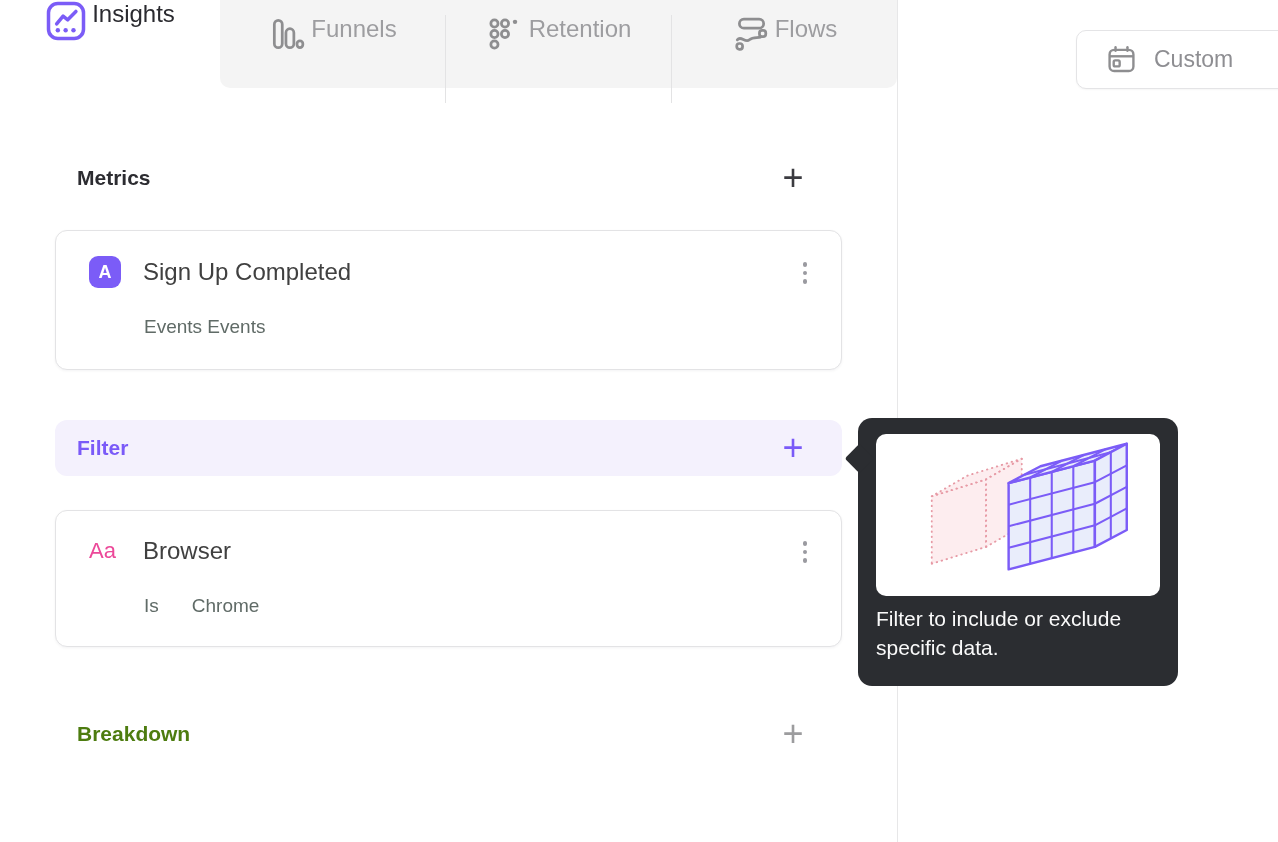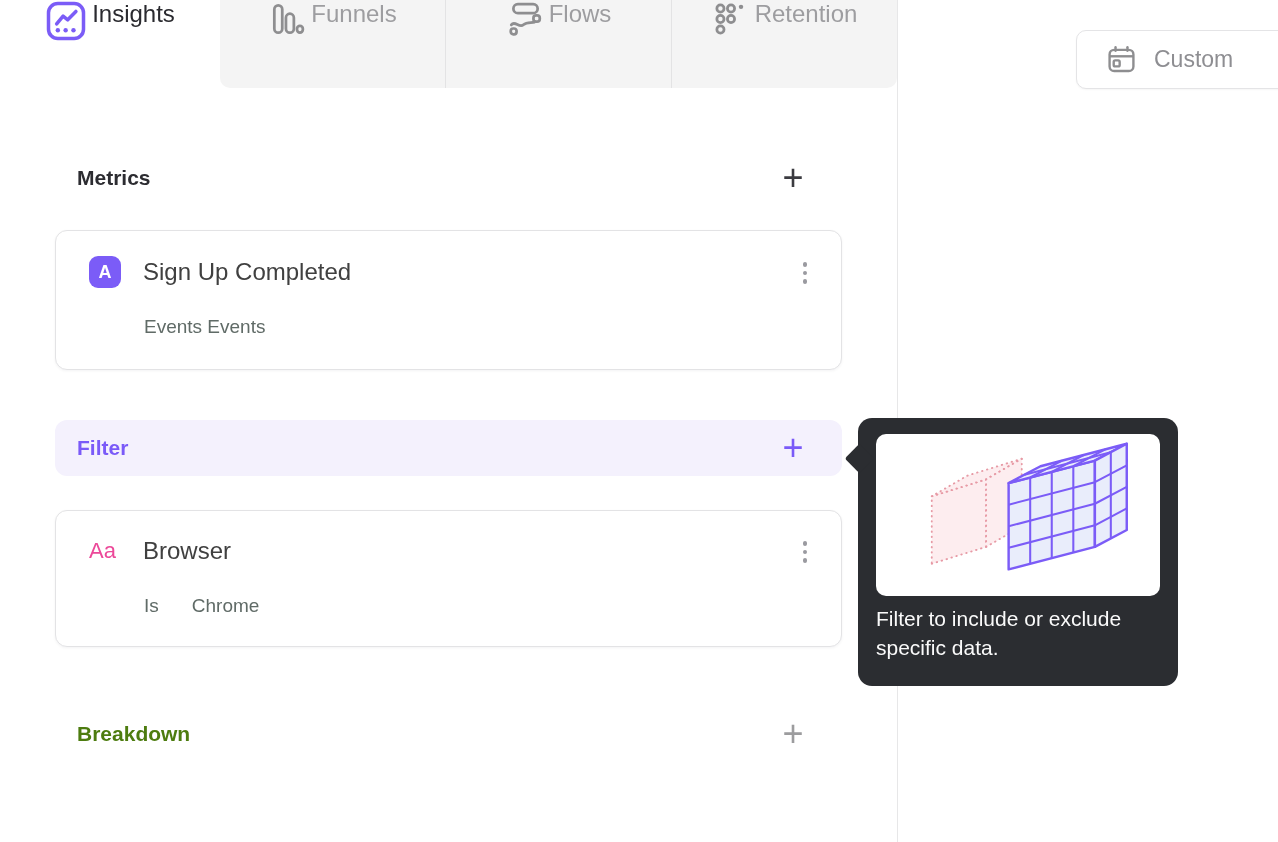--- a/index.html
+++ b/index.html
@@ -7,21 +7,21 @@
     font-family:"Liberation Sans", sans-serif; }
   .page { position:relative; width:1278px; height:842px; overflow:hidden; background:#fff; }
 
   
   .tab { position:absolute; top:0; height:88px; display:flex; align-items:flex-start;
     justify-content:center; gap:5px; cursor:pointer; }
   .tab-insights { left:0; width:220px; background:#fff; }
   .tab-insights .tab-label { color:#2a2a2f; font-size:24px; font-weight:500; }
   .gray-strip { position:absolute; left:220px; top:0; width:677px; height:88px;
     background:#f4f4f4; border-radius:0 0 10px 10px; display:flex; }
-  .gray-strip .tab { position:relative; flex:1; height:88px; }
+  .gray-strip .tab { position:relative; flex:1; height:88px;margin-top:15px; }
   .gray-strip .tab + .tab { border-left:1px solid #e3e3e4; }
   .gray-strip .tab-label { color:#9d9da0; font-size:24px; font-weight:400; }
 
   
   .v-divider { position:absolute; left:897px; top:0; bottom:0; width:1px; background:#e7e7e8; }
 
   
   .custom-btn { position:absolute; left:1076px; top:30px; width:230px; height:59px;
     background:#fff; border:1px solid #e4e4e6; border-radius:10px;
     box-shadow:0 1px 2px rgba(0,0,0,.04); display:flex; align-items:center;
@@ -104,40 +104,40 @@
           <rect x="6" y="5" width="7.5" height="26" rx="3.75"></rect>
           <rect x="17" y="13" width="7.5" height="18" rx="3.75"></rect>
           <rect x="27.5" y="24.5" width="5.5" height="6.5" rx="2.7"></rect>
         </svg>
       </span>
       <span class="tab-label">Funnels</span>
     </div>
     <div class="tab">
       <span>
         <svg class="gicon" viewBox="0 0 36 36" width="38" height="38">
-          <rect x="7" y="4" width="23" height="8.5" rx="4.25"></rect>
-          <path d="M5 23.5 C8.5 19 12.5 27 16.5 23.5 C20 20.5 24 22 27 21" stroke-linecap="round"></path>
-          <rect x="26" y="14.5" width="6" height="6" rx="2.6"></rect>
-          <rect x="4.5" y="27" width="5.5" height="5.5" rx="2.4"></rect>
-        </svg>
-      </span>
-      <span class="tab-label">Flows</span>
-    </div>
-    <div class="tab">
-      <span>
-        <svg class="gicon" viewBox="0 0 36 36" width="38" height="38">
           <circle cx="8" cy="8" r="3.4"></circle>
           <circle cx="18" cy="8" r="3.4"></circle>
           <circle cx="27.5" cy="6.5" r="2.1" fill="#8e8e90" stroke="none"></circle>
           <circle cx="8" cy="18" r="3.4"></circle>
           <circle cx="18" cy="18" r="3.4"></circle>
           <circle cx="8" cy="28" r="3.4"></circle>
         </svg>
       </span>
       <span class="tab-label">Retention</span>
+    </div>
+    <div class="tab">
+      <span>
+        <svg class="gicon" viewBox="0 0 36 36" width="38" height="38">
+          <rect x="7" y="4" width="23" height="8.5" rx="4.25"></rect>
+          <path d="M5 23.5 C8.5 19 12.5 27 16.5 23.5 C20 20.5 24 22 27 21" stroke-linecap="round"></path>
+          <rect x="26" y="14.5" width="6" height="6" rx="2.6"></rect>
+          <rect x="4.5" y="27" width="5.5" height="5.5" rx="2.4"></rect>
+        </svg>
+      </span>
+      <span class="tab-label">Flows</span>
     </div>
   </div>
 
   <div class="v-divider"></div>
 
   <div class="custom-btn">
     <span>
       <svg class="gicon" viewBox="0 0 36 36" width="33" height="33">
         <rect x="5" y="7.5" width="26" height="23" rx="5"></rect>
         <path d="M5 14.5 H31"></path>

